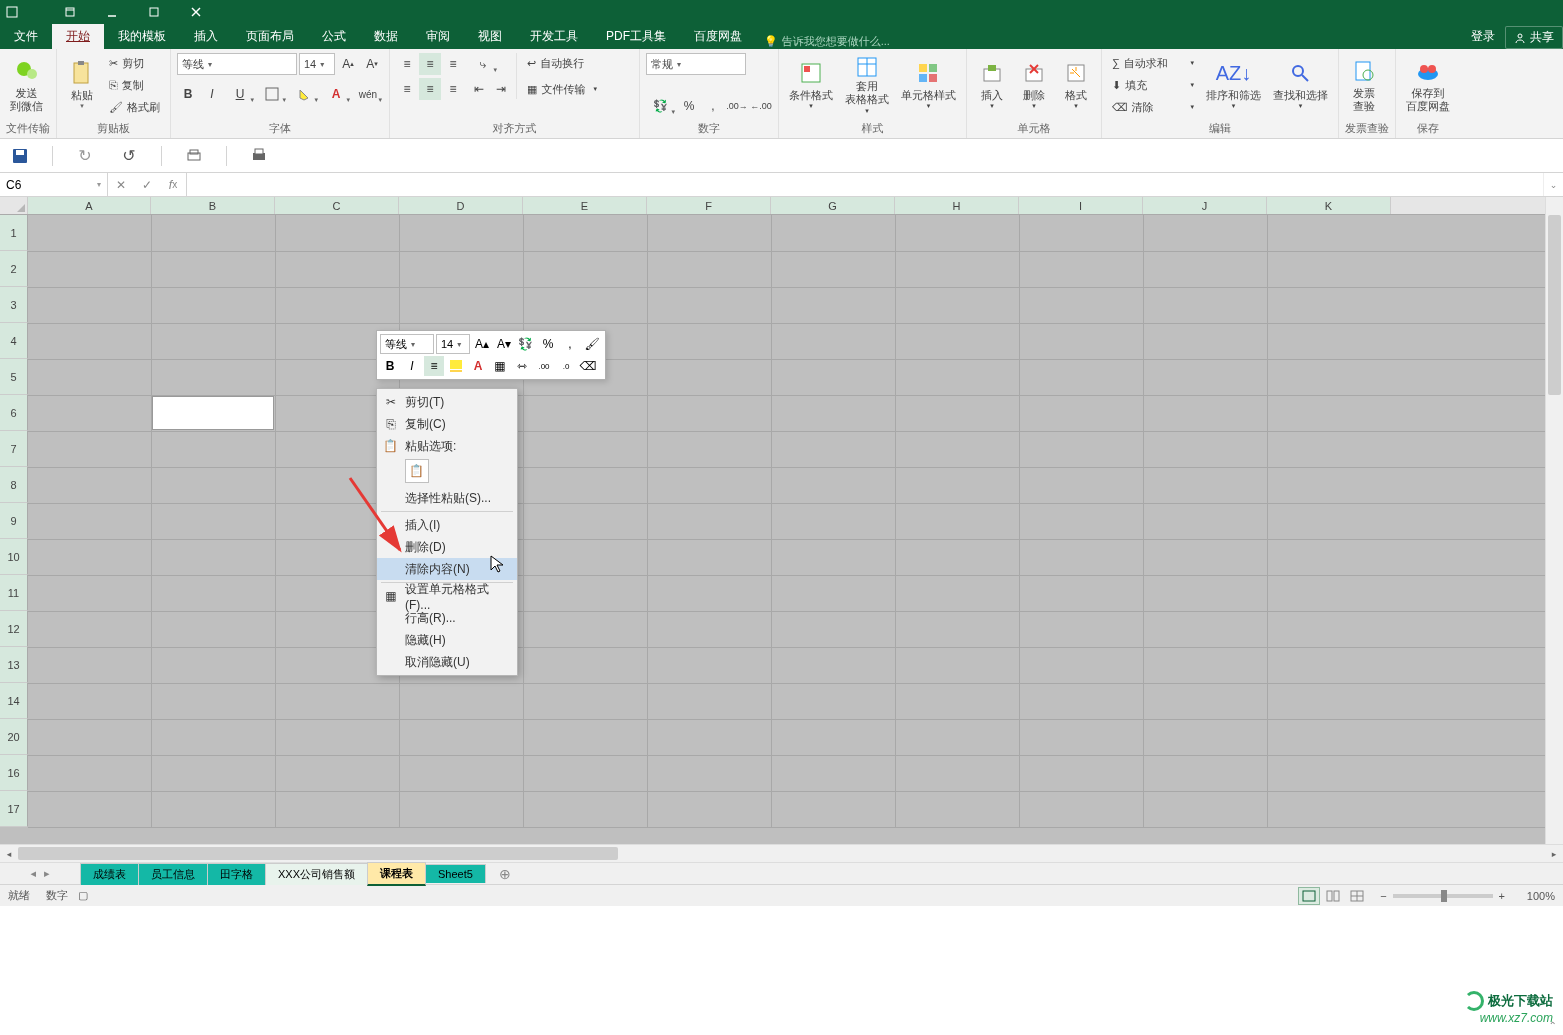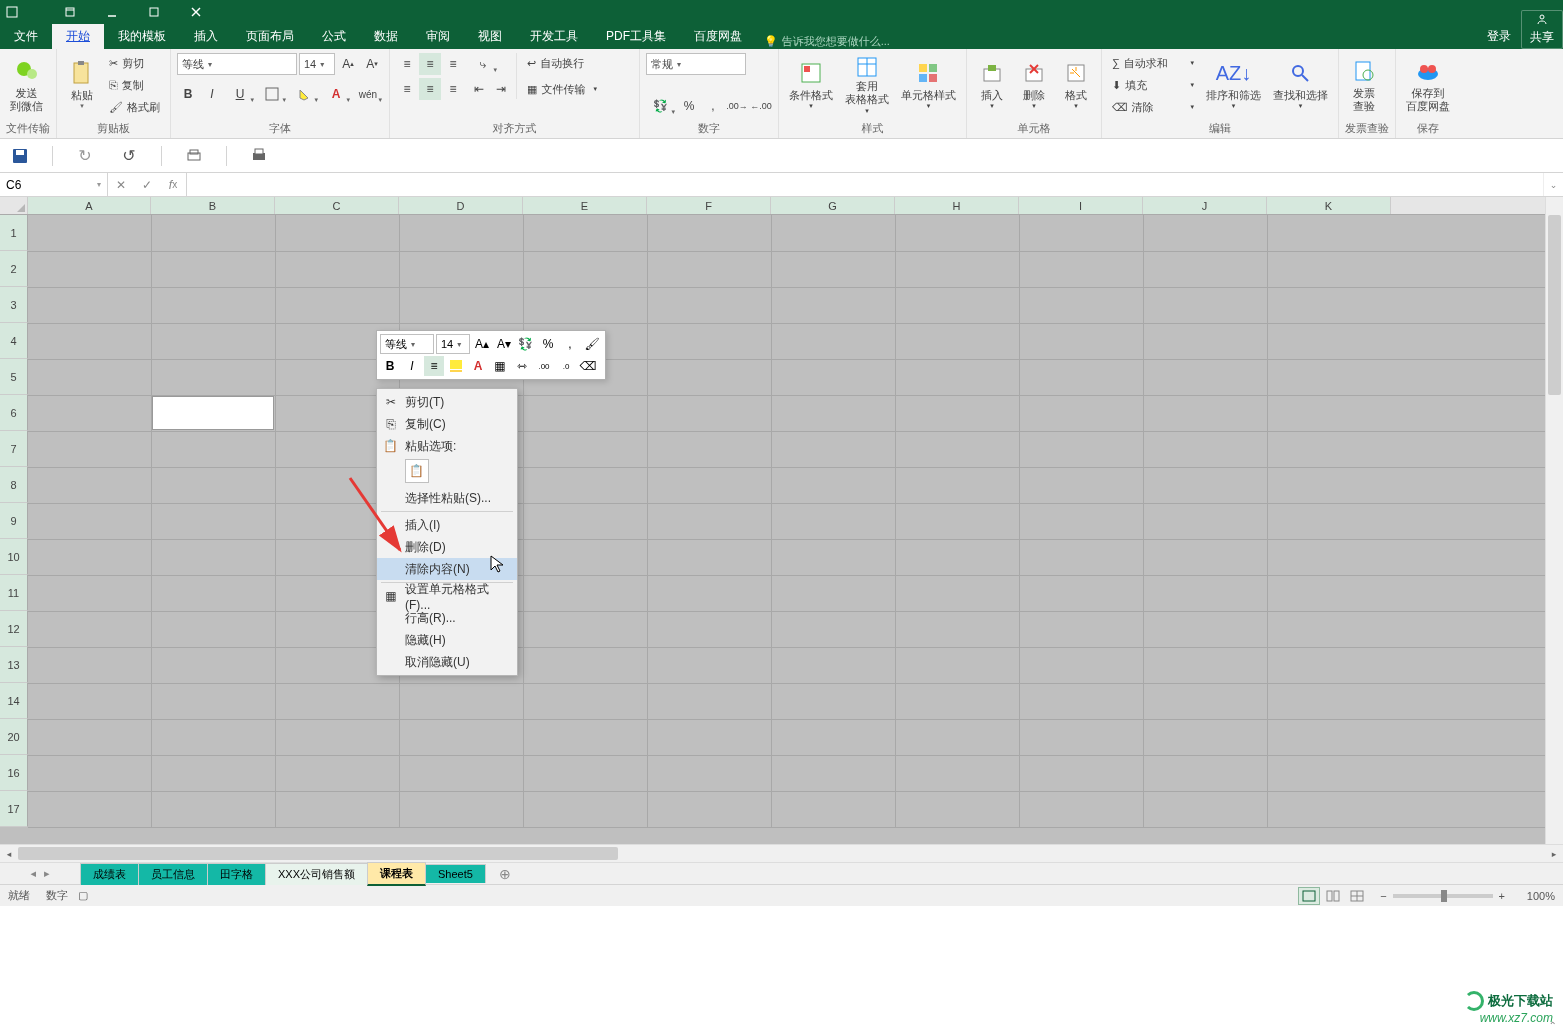--- a/index.html
+++ b/index.html
@@ -10,26 +10,26 @@
 .titlebar .left-ctrl { width: 50px; display: flex; gap: 4px; padding-left: 6px; }
 .titlebar .title-center { flex: 1; text-align: center; }
 .titlebar .win-ctrls { display: flex; gap: 2px; padding-right: 4px; }
 .titlebar .win-btn { width: 40px; height: 22px; display: flex; align-items: center; justify-content: center; }
 .titlebar svg { fill: #fff; stroke: #fff; }
 
 
 .menubar { height: 25px; background: #0d6037; display: flex; align-items: flex-end; color: #fff; font-size: 12px; }
 .menubar .file-tab { padding: 4px 14px; background: #0d6037; color: #fff; cursor: pointer; }
 .menubar .tab { padding: 4px 14px; cursor: pointer; }
-.menubar .tab.active { background: #f3f3f3; color: #1d4ed8; text-decoration: underline; }
+.menubar .tab.active { background: #f3f3f3; color: #7f1d1d; text-decoration: underline; }
 .menubar .tell-me { margin-left: 8px; color: #a9d4be; display: flex; align-items: center; gap: 4px; font-size: 11px; }
 .menubar .tell-me .bulb { color: #ffd966; }
 .menubar .spacer { flex: 1; }
 .menubar .right-item { padding: 4px 10px; display: flex; align-items: center; gap: 4px; }
-.menubar .share-btn { background: #0d6037; border: 1px solid rgba(255,255,255,0.3); padding: 2px 8px; border-radius: 2px; flex-direction: column; }
+.menubar .share-btn { background: #0d6037; border: 1px solid rgba(255,255,255,0.3); padding: 2px 8px; border-radius: 2px; }
 
 
 .ribbon { height: 90px; background: #f3f3f3; border-bottom: 1px solid #d4d4d4; display: flex; font-size: 11px; color: #444; }
 .ribbon-group { border-right: 1px solid #e1e1e1; padding: 4px 6px 2px 6px; display: flex; flex-direction: column; justify-content: space-between; }
 .ribbon-group .group-content { display: flex; align-items: flex-start; gap: 4px; }
 .ribbon-group .group-label { text-align: center; font-size: 11px; color: #666; padding-top: 2px; position: relative; }
 .large-btn { display: flex; flex-direction: column; align-items: center; justify-content: center; min-width: 38px; height: 64px; padding: 2px 4px; cursor: pointer; text-align: center; line-height: 1.2; }
 .large-btn .icon-box { width: 28px; height: 28px; margin-bottom: 2px; display: flex; align-items: center; justify-content: center; }
 .small-btn-stack { display: flex; flex-direction: column; gap: 2px; }
 .small-btn { height: 20px; display: flex; align-items: center; gap: 4px; padding: 0 4px; cursor: pointer; font-size: 11px; }

